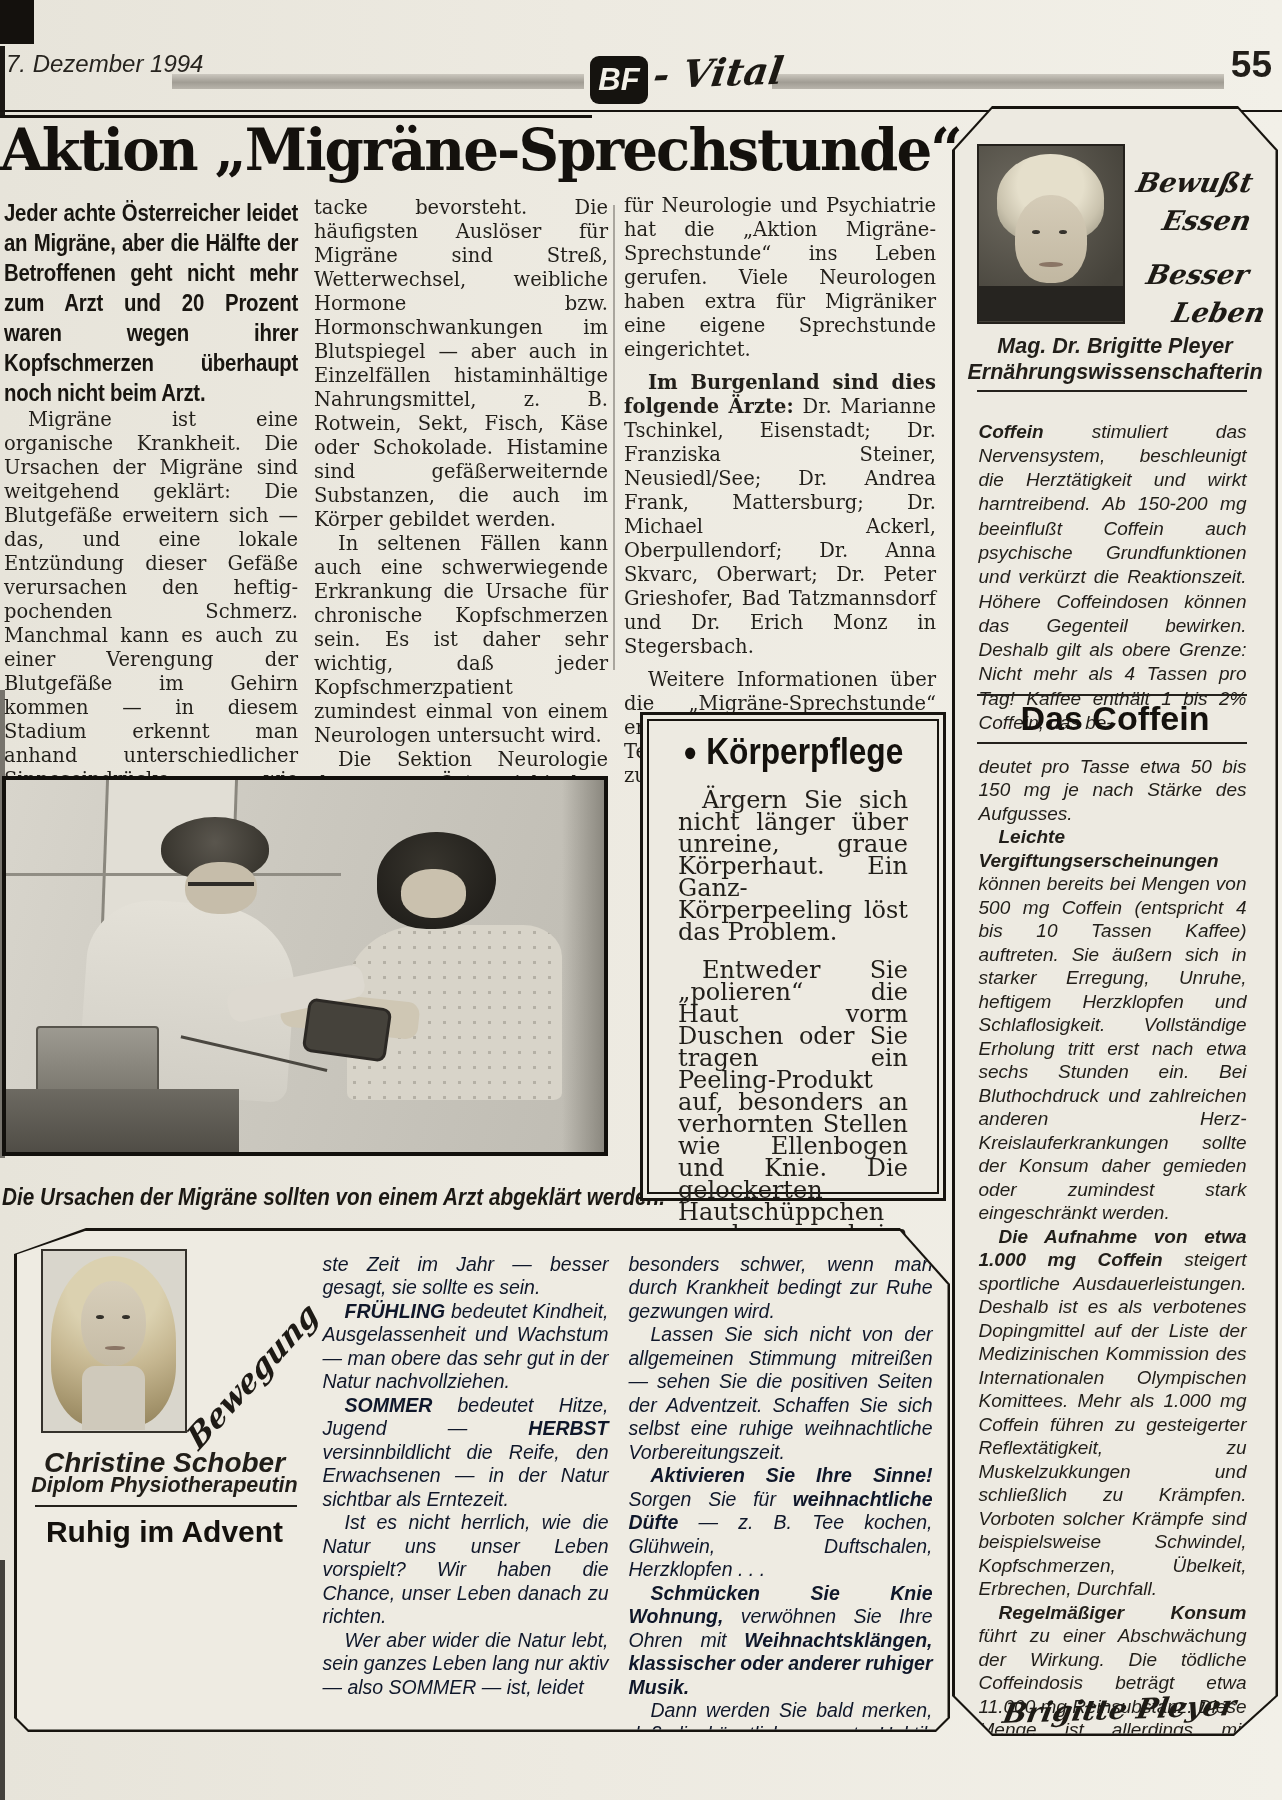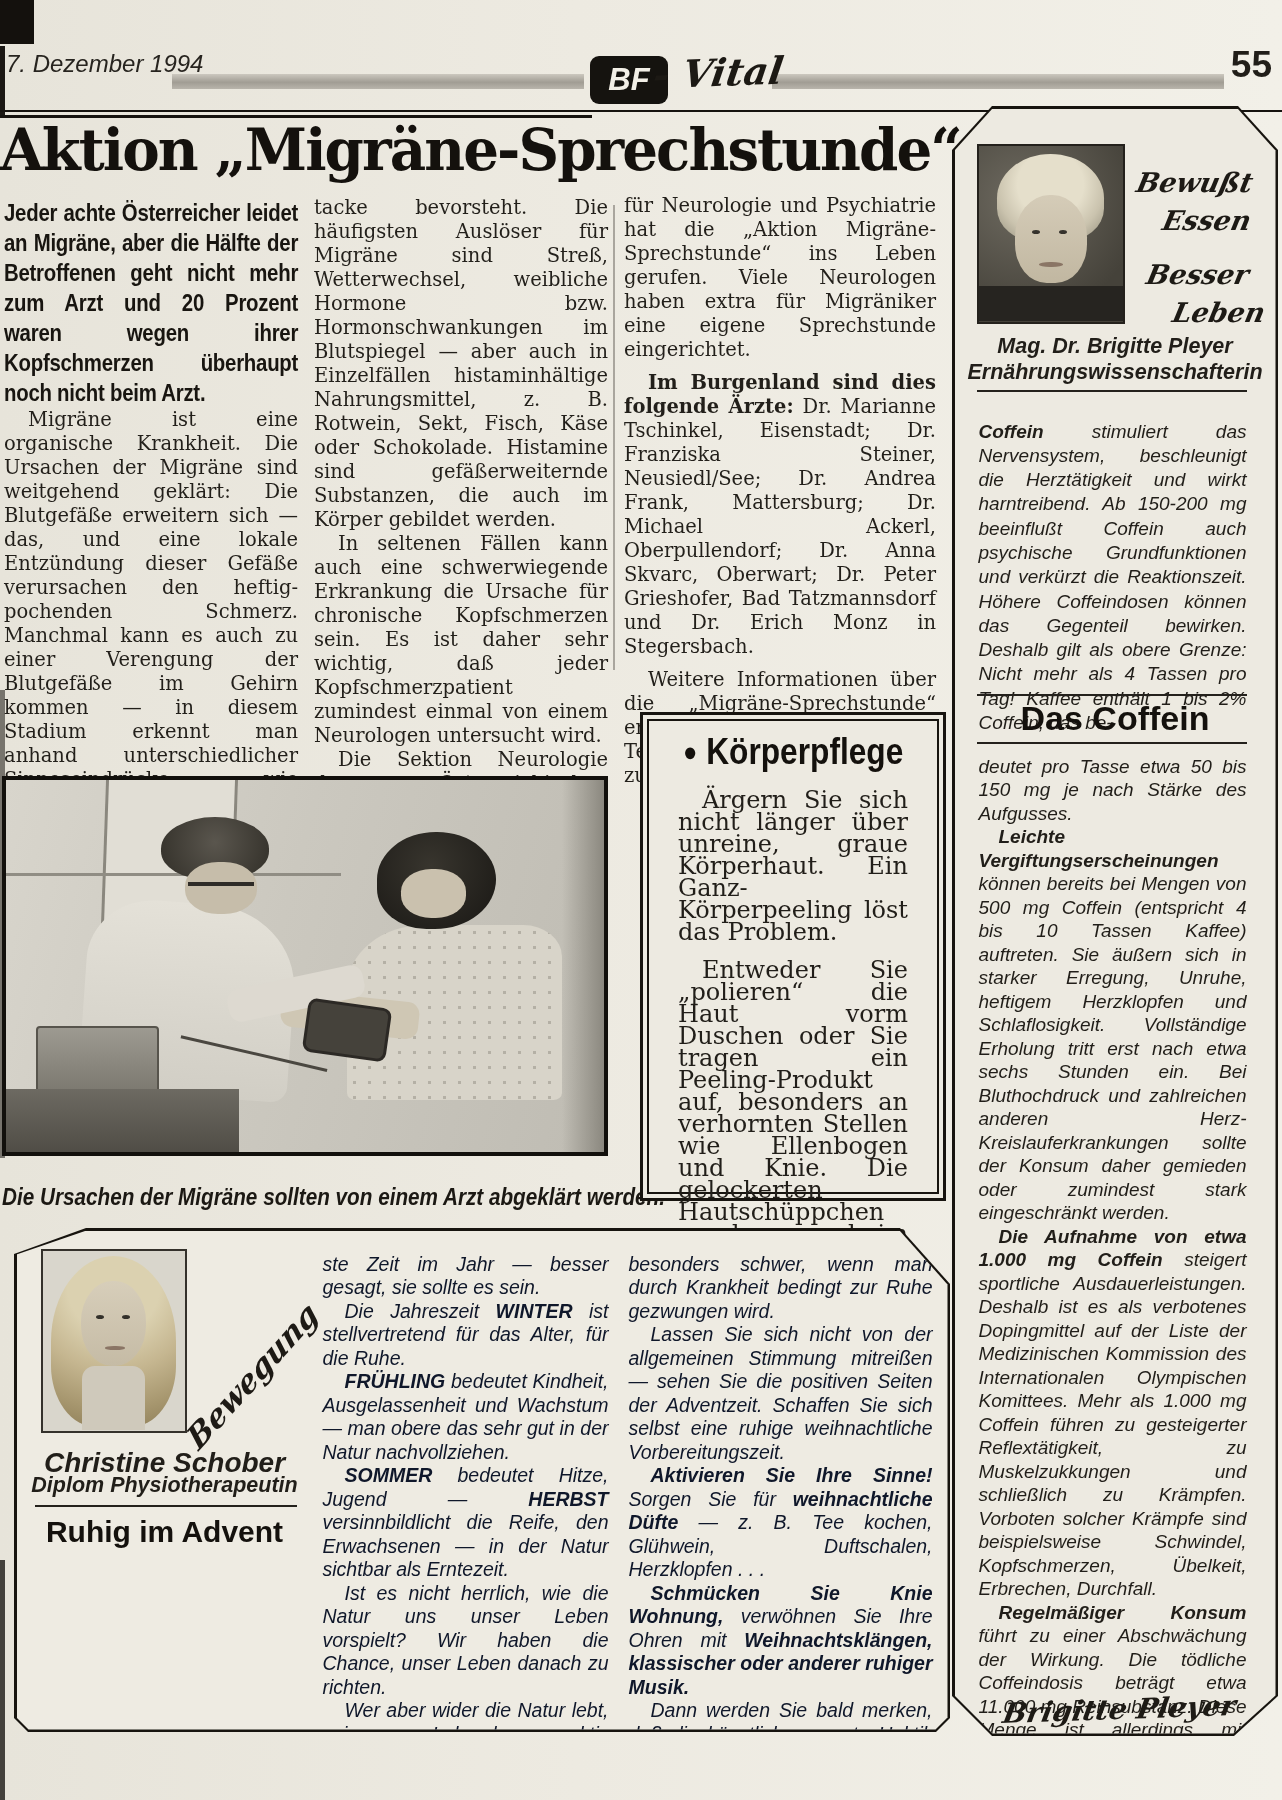--- a/index.html
+++ b/index.html
@@ -6,21 +6,21 @@
   .page{position:relative;width:1282px;height:1800px;margin:0 auto;overflow:hidden;
         background:linear-gradient(90deg,#e7e4da 0%,#edeae1 45%,#f2f0e8 100%);
         font-family:"DejaVu Serif",serif;color:#211e19;}
   
   .date{position:absolute;left:6px;top:50px;font-family:"Liberation Sans",sans-serif;
         font-style:italic;font-size:24px;color:#27241f;}
   .graybar{position:absolute;top:74px;height:15px;
         background:linear-gradient(#ccc8bf,#a19d94 55%,#b8b4ab);}
   .graybar.left{left:172px;width:412px;}
   .graybar.right{left:772px;width:452px;}
-  .bf-box{position:absolute;left:590px;top:56px;width:78px;height:48px;background:#15130f;
+  .bf-box{position:absolute;left:590px;top:56px;width:58px;height:48px;background:#15130f;
         border-radius:9px;color:#f2efe6;font-family:"Liberation Sans",sans-serif;
         font-weight:bold;font-style:italic;font-size:31px;display:flex;align-items:center;justify-content:center;}
   .vital{position:absolute;left:654px;top:50px;font-family:"DejaVu Serif",serif;font-style:italic;
         font-weight:bold;font-size:38px;transform:skewX(-10deg) rotate(-2deg);color:#1c1914;}
   .pageno{position:absolute;right:10px;top:44px;font-family:"Liberation Sans",sans-serif;
         font-weight:bold;font-size:37px;}
   .hrule1{position:absolute;left:0;top:110px;width:1282px;height:2px;background:#16130f;}
   .hrule2{position:absolute;left:0;top:115px;width:592px;height:3px;background:#16130f;}
   
   .headline{position:absolute;left:0px;top:116px;width:960px;white-space:nowrap;
@@ -252,21 +252,20 @@
         <div class="adp-mouth"></div>
         <div class="adp-shirt"></div>
       </div>
       <div class="script ad-script">Bewegung</div>
       <div class="ad-name">Christine Schober</div>
       <div class="ad-role">Diplom Physiotherapeutin</div>
       <div class="ad-rule"></div>
       <div class="ad-head">Ruhig im Advent</div>
       <div class="ad-col ad-mid">
         <p class="noind">ste Zeit im Jahr — besser gesagt, sie sollte es sein.</p>
-        <p><span>Die Jahreszeit </span><span class="b">WINTER</span><span> ist stellvertretend für das Alter, für die Ruhe.</span></p>
         <p><span class="b">FRÜHLING</span><span> bedeutet Kindheit, Ausgelassenheit und Wachstum — man obere das sehr gut in der Natur nachvollziehen.</span></p>
         <p><span class="b">SOMMER</span><span> bedeutet Hitze, Jugend — </span><span class="b">HERBST</span><span> versinnbildlicht die Reife, den Erwachsenen — in der Natur sichtbar als Erntezeit.</span></p>
         <p>Ist es nicht herrlich, wie die Natur uns unser Leben vorspielt? Wir haben die Chance, unser Leben danach zu richten.</p>
         <p>Wer aber wider die Natur lebt, sein ganzes Leben lang nur aktiv — also SOMMER — ist, leidet</p>
       </div>
       <div class="ad-col ad-right">
         <p class="noind">besonders schwer, wenn man durch Krankheit bedingt zur Ruhe gezwungen wird.</p>
         <p>Lassen Sie sich nicht von der allgemeinen Stimmung mitreißen — sehen Sie die positiven Seiten der Adventzeit. Schaffen Sie sich selbst eine ruhige weihnachtliche Vorbereitungszeit.</p>
         <p><span class="b">Aktivieren Sie Ihre Sinne!</span><span> Sorgen Sie für </span><span class="b">weihnachtliche Düfte</span><span> — z. B. Tee kochen, Glühwein, Duftschalen, Herzklopfen . . .</span></p>
         <p><span class="b">Schmücken Sie Knie Wohnung,</span><span> verwöhnen Sie Ihre Ohren mit </span><span class="b">Weihnachtsklängen, klassischer oder anderer ruhiger Musik.</span></p>

